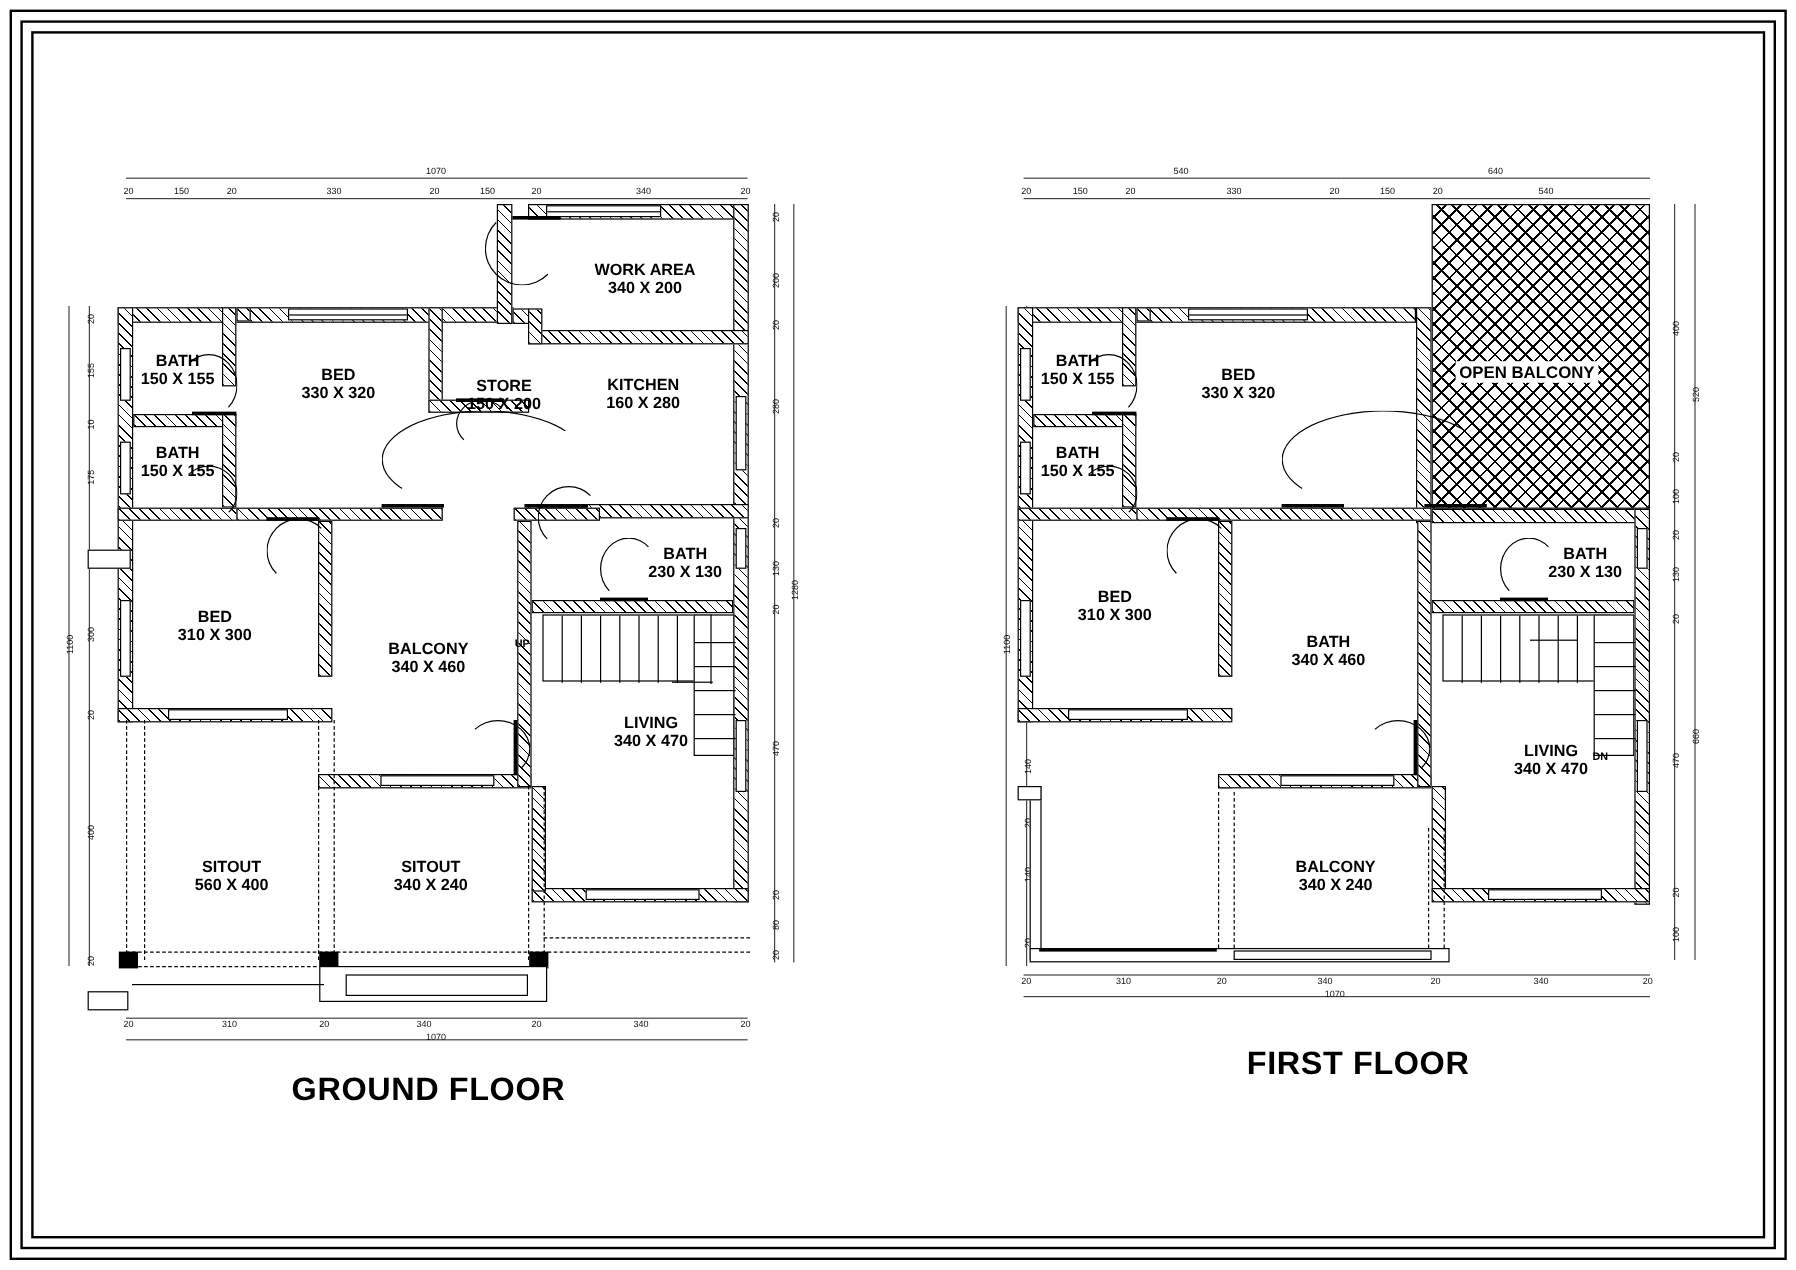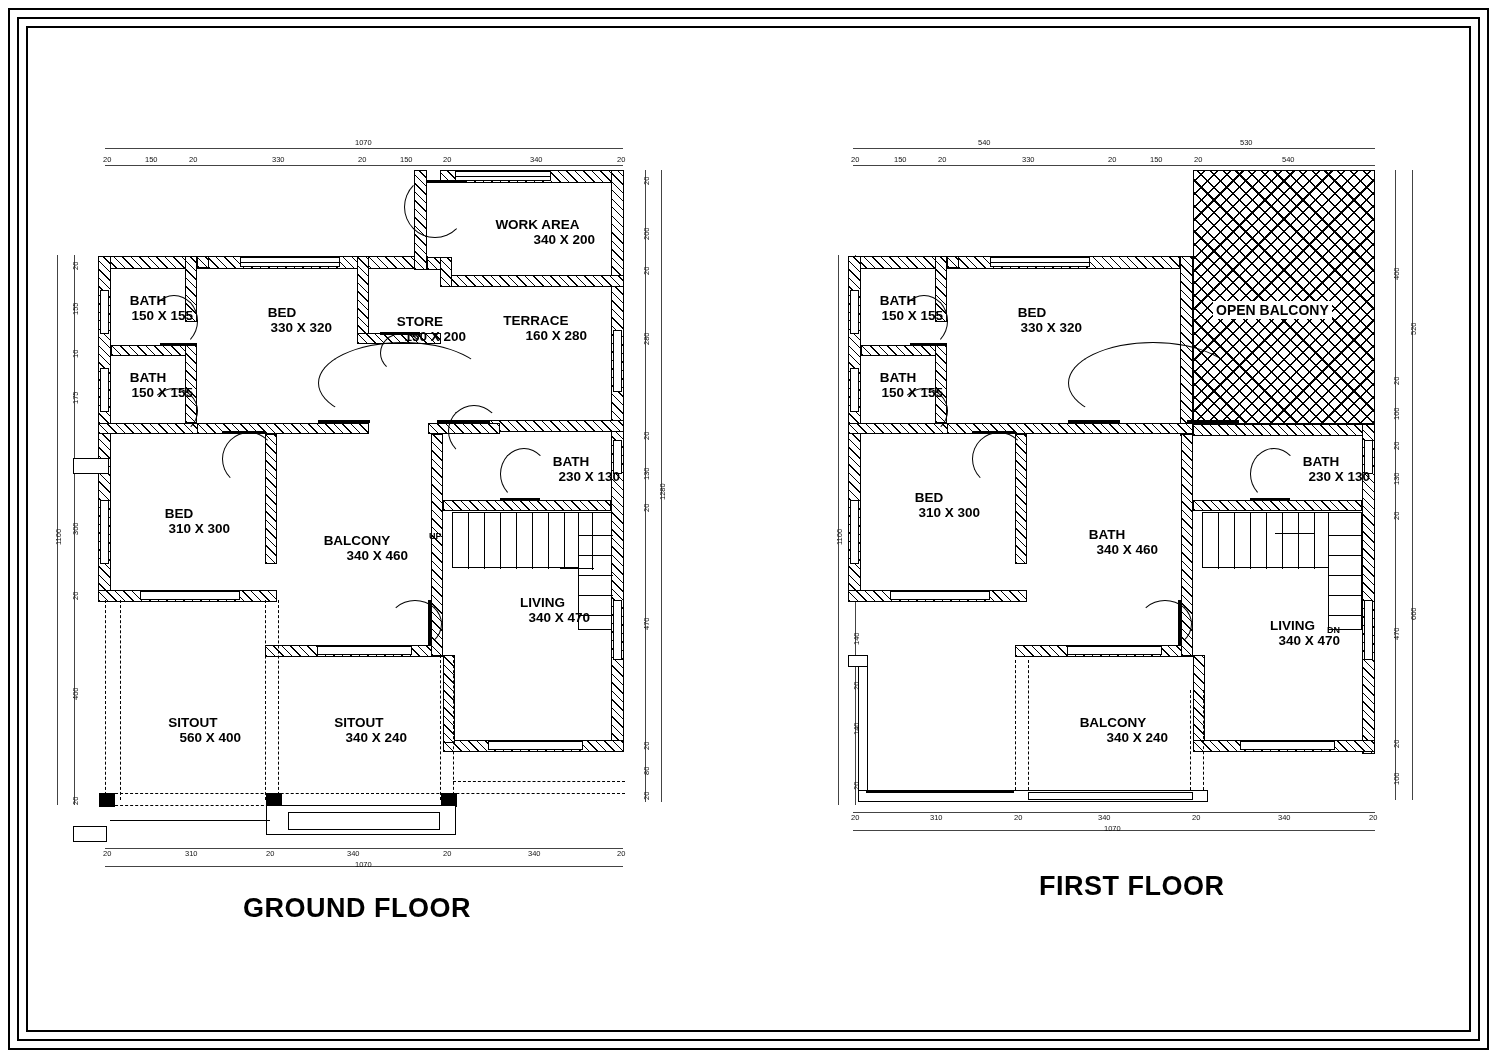--- a/index.html
+++ b/index.html
@@ -23,21 +23,21 @@
         background-color:#fff;}
   .wall-plain{position:absolute;box-sizing:border-box;border:1.4px solid #000;background:#fff;}
   .thinline{position:absolute;background:#000;}
   .hline{height:1.2px;}
   .vline{width:1.2px;}
   .dash-h{position:absolute;height:0;border-top:1.8px dashed #000;}
   .dash-v{position:absolute;width:0;border-left:1.8px dashed #000;}
 
   .label{position:absolute;font-weight:bold;font-size:13.5px;line-height:15px;
          text-align:center;white-space:nowrap;}
-  .label .l2{display:block;text-align:right;}
+  .label .l2{display:block;}
 
   .tiny{position:absolute;font-size:7.5px;color:#111;white-space:nowrap;
         font-family:"Liberation Sans",sans-serif;}
   .tiny-v{position:absolute;font-size:7.5px;color:#111;white-space:nowrap;
         transform:rotate(-90deg);transform-origin:left top;}
 
   
   .dim-h{position:absolute;height:0;border-top:1px solid #444;}
   .dim-v{position:absolute;width:0;border-left:1px solid #444;}
 
@@ -260,21 +260,21 @@
   </div>
   <div class="label" style="left:374px;top:314px;width:92px;">
     <span>STORE</span>
     <span class="l2">150 X 200</span>
   </div>
   <div class="label" style="left:480px;top:217px;width:115px;">
     <span>WORK AREA</span>
     <span class="l2">340 X 200</span>
   </div>
   <div class="label" style="left:485px;top:313px;width:102px;">
-    <span>TERRACE</span>
+    <span>KITCHEN</span>
     <span class="l2">160 X 280</span>
   </div>
   <div class="label" style="left:128px;top:506px;width:102px;">
     <span>BED</span>
     <span class="l2">310 X 300</span>
   </div>
   <div class="label" style="left:306px;top:533px;width:102px;">
     <span>BALCONY</span>
     <span class="l2">340 X 460</span>
   </div>
@@ -296,21 +296,21 @@
   </div>
 
   <div class="plan-title" style="left:243px;top:893px;text-align:right;">GROUND FLOOR</div>
 </div>
 
 <div class="plan">
 
   <div class="dim-h" style="left:853px;top:148px;width:265px;"></div>
   <div class="tiny" style="left:978px;top:138px;">540</div>
   <div class="dim-h" style="left:1118px;top:148px;width:257px;"></div>
-  <div class="tiny" style="left:1240px;top:138px;">530</div>
+  <div class="tiny" style="left:1240px;top:138px;">640</div>
 
   <div class="dim-h" style="left:853px;top:165px;width:522px;"></div>
   <div class="tiny" style="left:851px;top:155px;">20</div>
   <div class="tiny" style="left:894px;top:155px;">150</div>
   <div class="tiny" style="left:938px;top:155px;">20</div>
   <div class="tiny" style="left:1022px;top:155px;">330</div>
   <div class="tiny" style="left:1108px;top:155px;">20</div>
   <div class="tiny" style="left:1150px;top:155px;">150</div>
   <div class="tiny" style="left:1194px;top:155px;">20</div>
   <div class="tiny" style="left:1282px;top:155px;">540</div>

